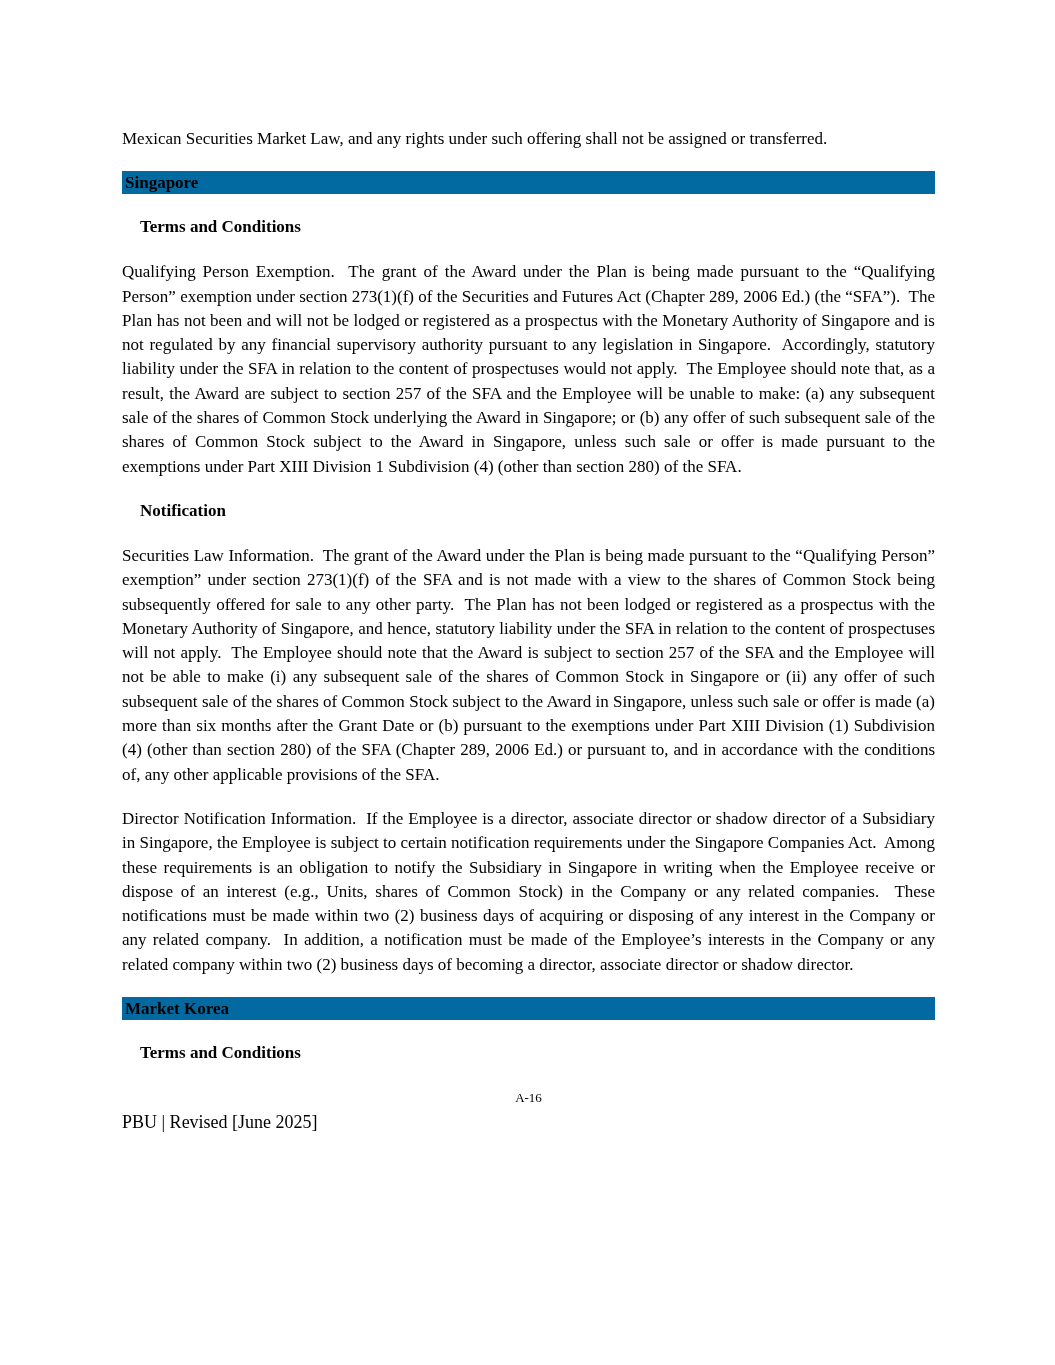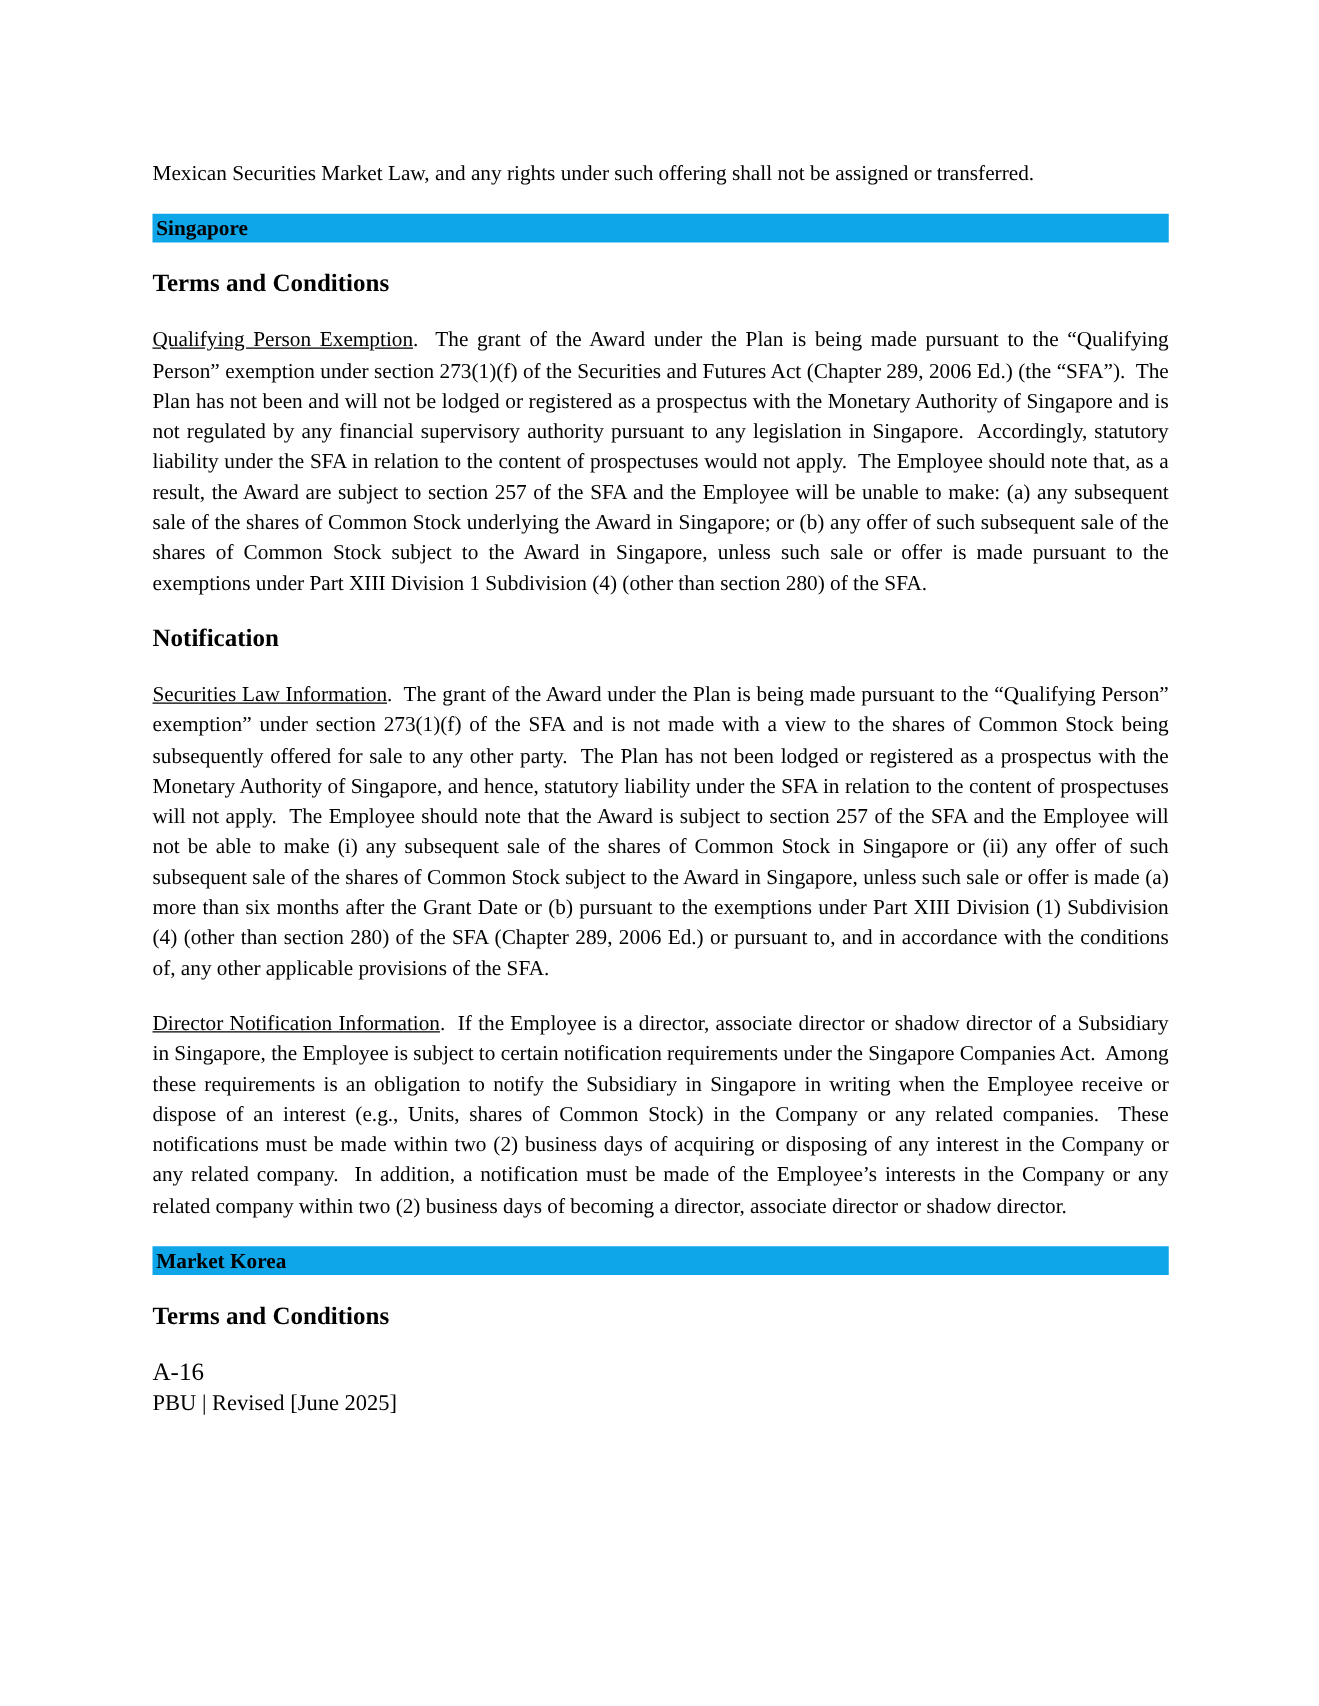--- a/index.html
+++ b/index.html
@@ -19,39 +19,40 @@
     position: relative;
   }
   .para {
     font-size: 17px;
     line-height: 24.3px;
     text-align: justify;
     white-space: pre-wrap;
     margin-bottom: 20px;
   }
   .section-bar {
-    background: #0ea5e9;
+    background: #0369a1;
     font-size: 17px;
     font-weight: bold;
     line-height: 19px;
     padding: 2px 4px 2px 3px;
     margin-bottom: 21px;
   }
   .heading {
-    font-size: 20px;
+    font-size: 17px;
     font-weight: bold;
     line-height: 24px;
     margin-bottom: 21px;
+    margin-left: 18px;
   }
-  .lead-underline { text-decoration: underline; }
+  .lead-underline { }
   .emph { }
   .footer-page-number {
-    font-size: 20px;
+    font-size: 13px;
     line-height: 24px;
-    text-align: left;
+    text-align: center;
     margin-top: 4px;
   }
   .footer-revision {
     font-size: 18px;
     line-height: 24px;
     text-align: left;
   }
 </style>
 </head>
 <body>

